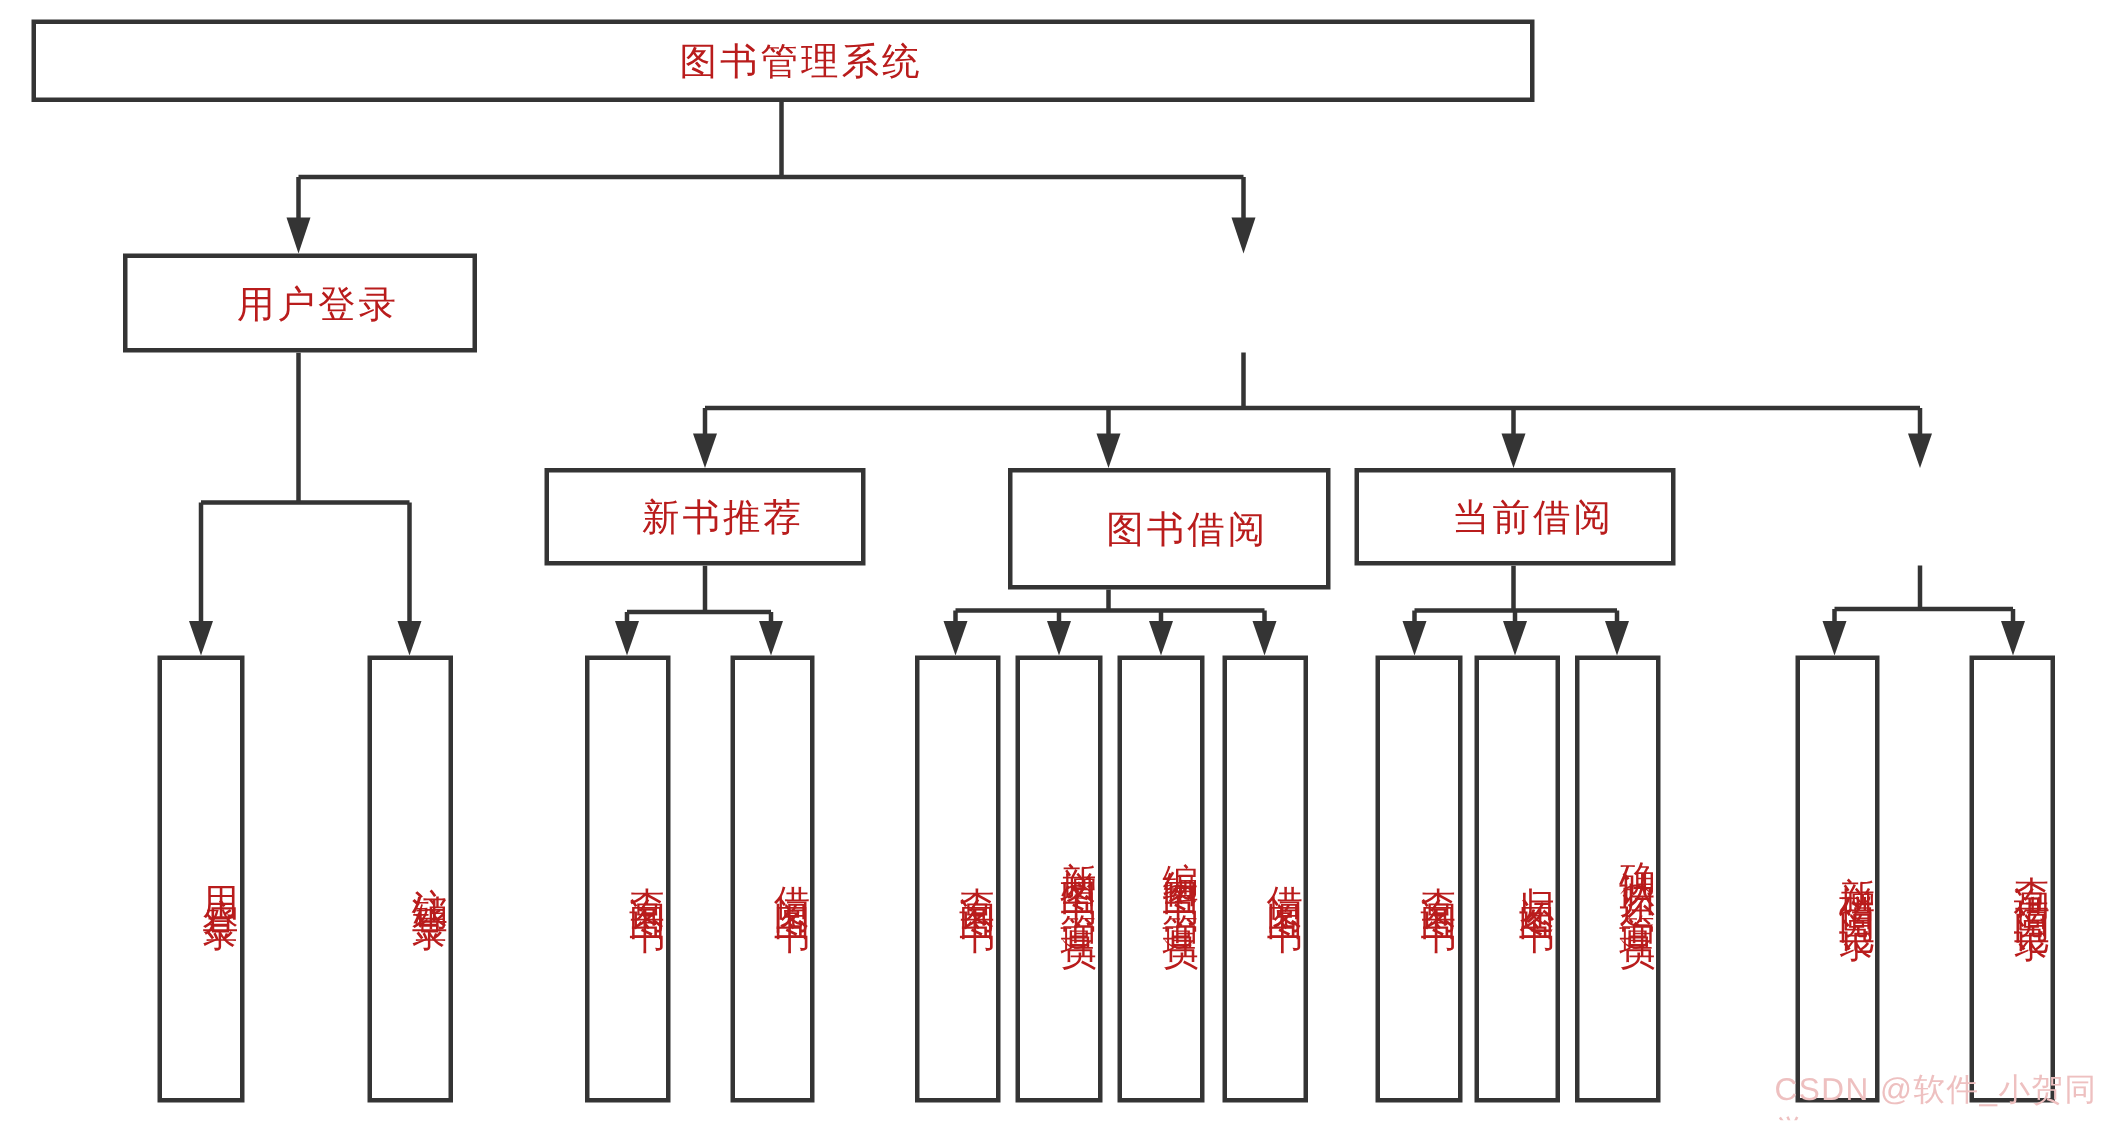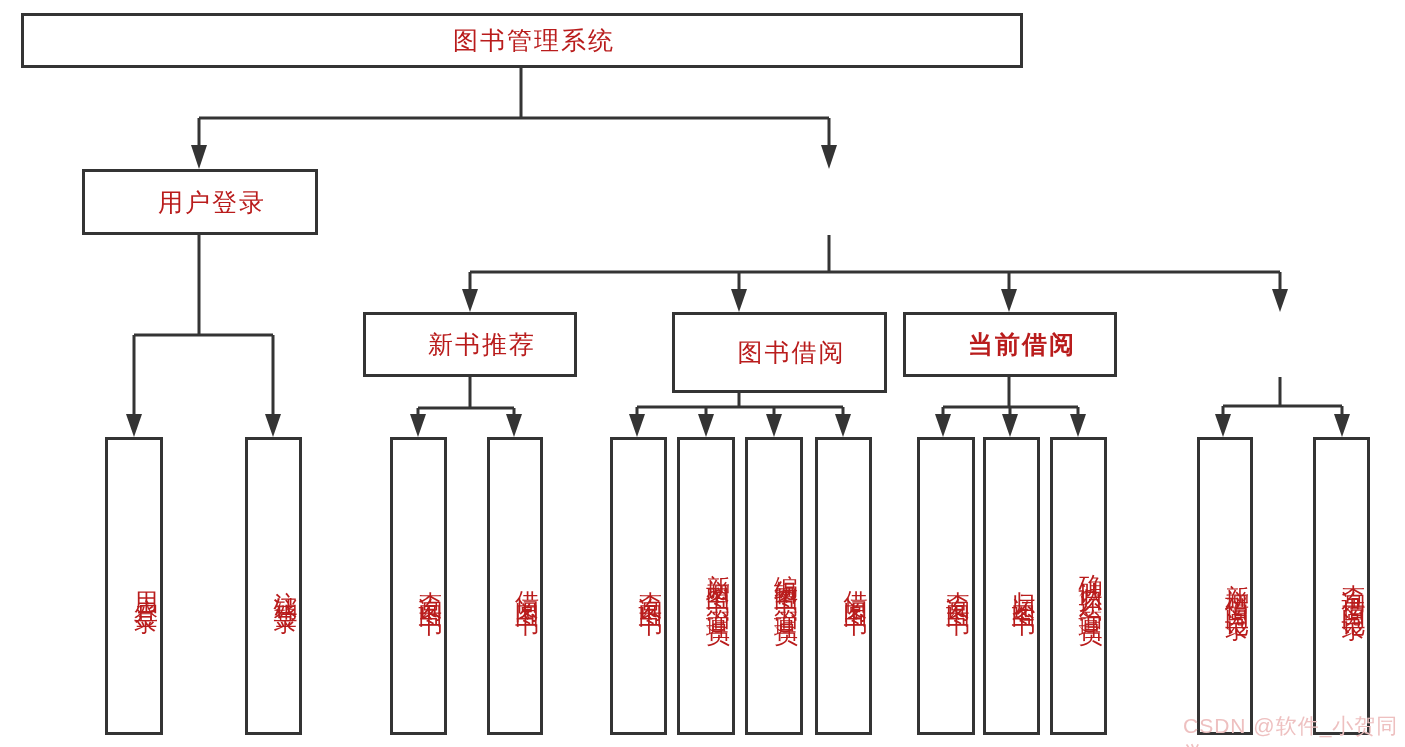--- a/index.html
+++ b/index.html
@@ -109,21 +109,21 @@
       <polygon points="1334,414 1350,414 1342,437"></polygon>
     </g>
   </svg>
 
   <div class="box h-box" style="left:21px; top:13px; width:1002px; height:55px;">图书管理系统</div>
 
   <div class="box h-box" style="left:82px; top:169px; width:236px; height:66px;">用户登录</div>
 
   <div class="box h-box" style="left:363px; top:312px; width:214px; height:65px;">新书推荐</div>
   <div class="box h-box" style="left:632px; top:312px; width:215px; height:81px;margin-left:40px;">图书借阅</div>
-  <div class="box h-box" style="left:903px; top:312px; width:214px; height:65px;font-weight:bold;">当前借阅</div>
+  <div class="box h-box" style="left:903px; top:312px; width:214px; height:65px;">当前借阅</div>
 
   <div class="box v-box" style="left:105px; top:437px; width:58px; height:298px;">用户登录</div>
   <div class="box v-box" style="left:245px; top:437px; width:57px; height:298px;">注销登录</div>
 
   <div class="box v-box" style="left:390px; top:437px; width:57px; height:298px;">查询图书</div>
   <div class="box v-box" style="left:487px; top:437px; width:56px; height:298px;">借阅图书</div>
 
   <div class="box v-box" style="left:610px; top:437px; width:57px; height:298px;">查询图书</div>
   <div class="box v-box" style="left:677px; top:437px; width:58px; height:298px;">新增图书（管理员）</div>
   <div class="box v-box" style="left:745px; top:437px; width:58px; height:298px;">编辑图书（管理员）</div>

